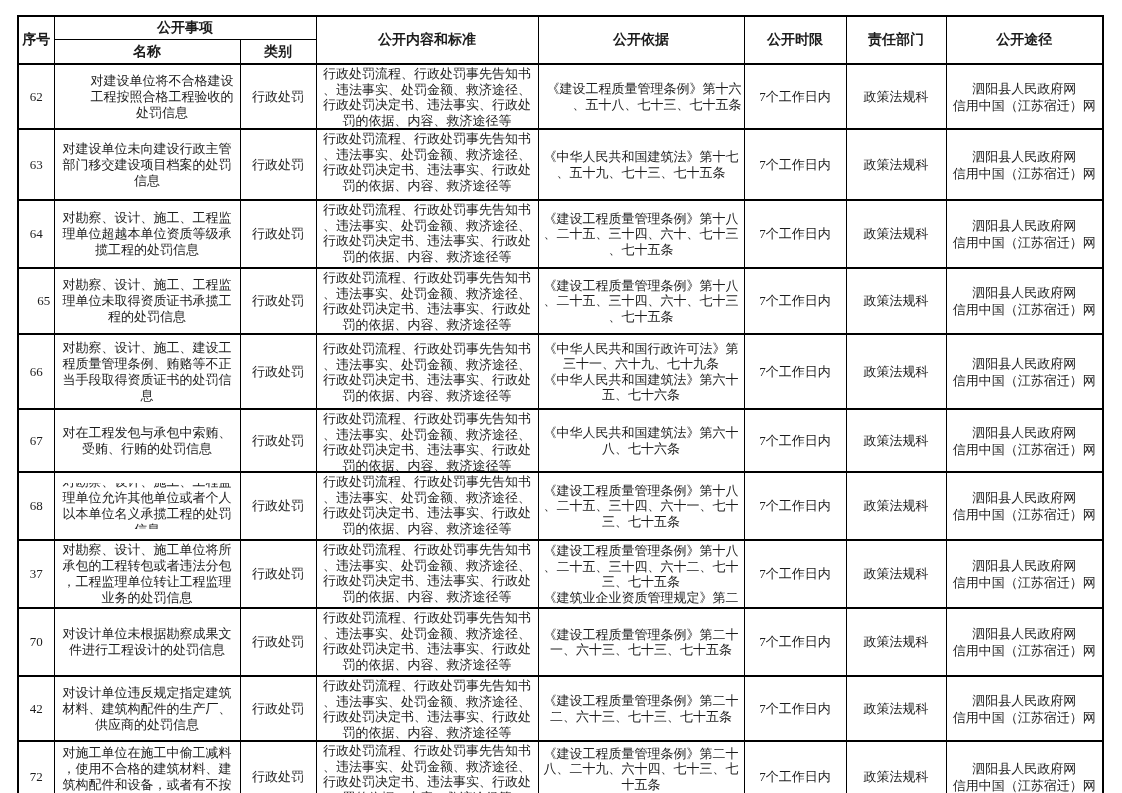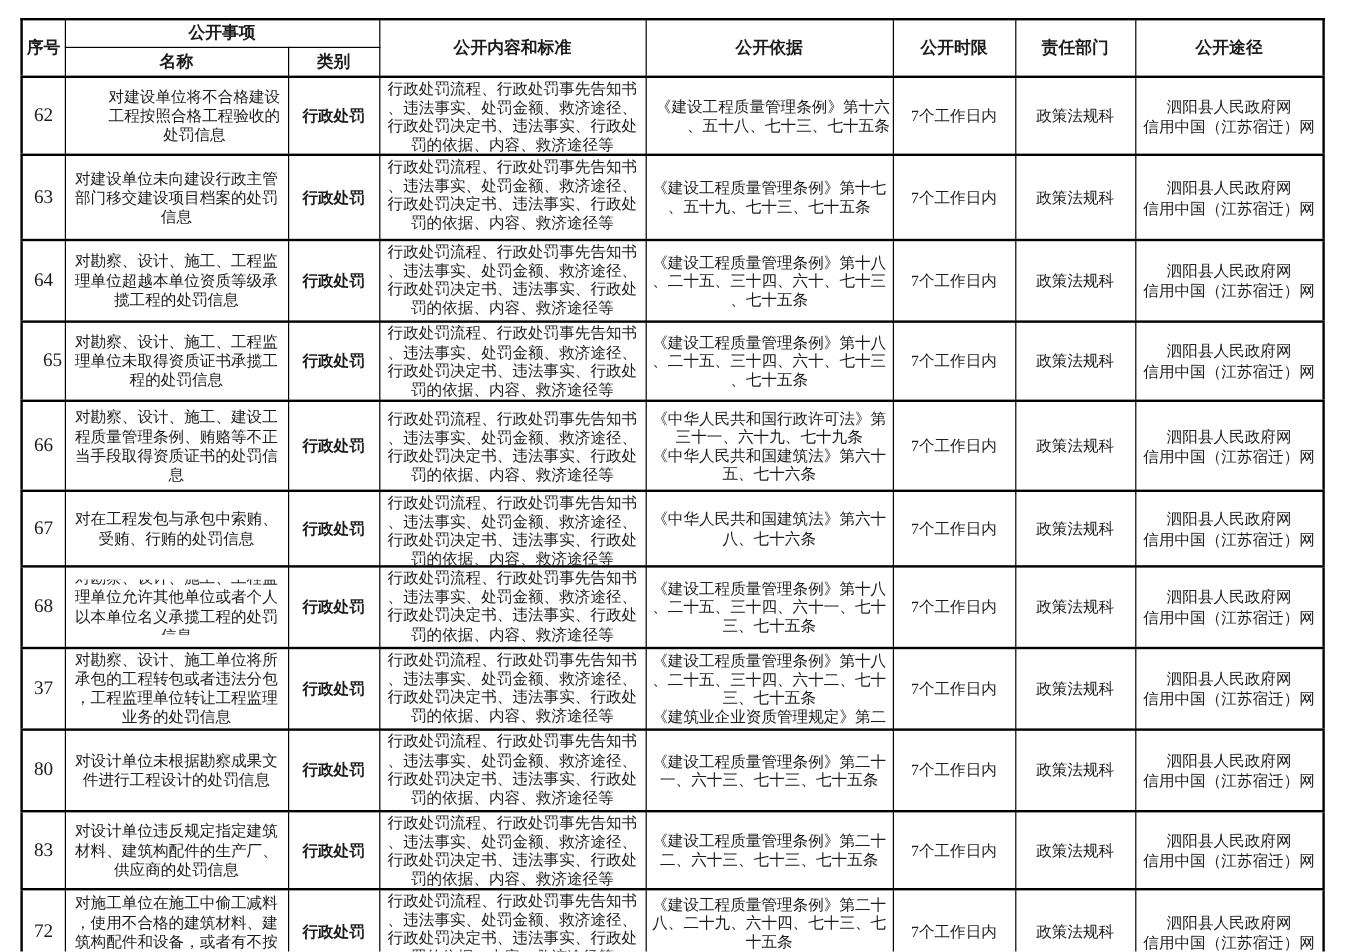--- a/index.html
+++ b/index.html
@@ -33,23 +33,23 @@
   .cell{
     display:flex;flex-direction:column;
     justify-content:center;align-items:center;
     text-align:center;
     overflow:hidden;
     font-size:13px;
     line-height:16px;
     line-break:anywhere;
     word-break:break-all;
   }
-  .cell-serial{font-size:16px;}
+  .cell-serial{font-size:13px;}
   .cell-name{line-height:16px;padding:0 4px;}
-  .cell-category{font-size:13px;font-weight:bold;}
+  .cell-category{font-size:13px;}
   .cell-content{
     justify-content:flex-start;
     line-height:15.5px;
     padding:1px 2px 0 2px;
   }
   .cell-basis{
     line-height:15.5px;
     white-space:pre-line;
     padding:0 2px;
   }
@@ -125,21 +125,21 @@
           <td>
             <div class="cell cell-name" style="height: 68px;">对建设单位未向建设行政主管部门移交建设项目档案的处罚信息</div>
           </td>
           <td>
             <div class="cell cell-category" style="height: 68px;">行政处罚</div>
           </td>
           <td>
             <div class="cell cell-content" style="height: 68px;">行政处罚流程、行政处罚事先告知书、违法事实、处罚金额、救济途径、行政处罚决定书、违法事实、行政处罚的依据、内容、救济途径等</div>
           </td>
           <td>
-            <div class="cell cell-basis" style="height: 68px;">《建设工程质量管理条例》第十七、五十九、七十三、七十五条</div>
+            <div class="cell cell-basis" style="height: 68px;">《中华人民共和国建筑法》第十七、五十九、七十三、七十五条</div>
           </td>
           <td>
             <div class="cell cell-time" style="height: 68px;">7个工作日内</div>
           </td>
           <td>
             <div class="cell cell-dept" style="height: 68px;">政策法规科</div>
           </td>
           <td>
             <div class="cell cell-channel" style="height: 68px;">泗阳县人民政府网
 信用中国（江苏宿迁）网</div>
@@ -304,21 +304,21 @@
           <td>
             <div class="cell cell-dept" style="height: 65px;">政策法规科</div>
           </td>
           <td>
             <div class="cell cell-channel" style="height: 65px;">泗阳县人民政府网
 信用中国（江苏宿迁）网</div>
           </td>
         </tr>
         <tr>
           <td>
-            <div class="cell cell-serial" style="height: 65px;">80</div>
+            <div class="cell cell-serial" style="height: 65px;">70</div>
           </td>
           <td>
             <div class="cell cell-name" style="height: 65px;">对设计单位未根据勘察成果文件进行工程设计的处罚信息</div>
           </td>
           <td>
             <div class="cell cell-category" style="height: 65px;">行政处罚</div>
           </td>
           <td>
             <div class="cell cell-content" style="height: 65px;">行政处罚流程、行政处罚事先告知书、违法事实、处罚金额、救济途径、行政处罚决定书、违法事实、行政处罚的依据、内容、救济途径等</div>
           </td>
@@ -331,21 +331,21 @@
           <td>
             <div class="cell cell-dept" style="height: 65px;">政策法规科</div>
           </td>
           <td>
             <div class="cell cell-channel" style="height: 65px;">泗阳县人民政府网
 信用中国（江苏宿迁）网</div>
           </td>
         </tr>
         <tr>
           <td>
-            <div class="cell cell-serial" style="height: 62px;">83</div>
+            <div class="cell cell-serial" style="height: 62px;">42</div>
           </td>
           <td>
             <div class="cell cell-name" style="height: 62px;">对设计单位违反规定指定建筑材料、建筑构配件的生产厂、供应商的处罚信息</div>
           </td>
           <td>
             <div class="cell cell-category" style="height: 62px;">行政处罚</div>
           </td>
           <td>
             <div class="cell cell-content" style="height: 62px;">行政处罚流程、行政处罚事先告知书、违法事实、处罚金额、救济途径、行政处罚决定书、违法事实、行政处罚的依据、内容、救济途径等</div>
           </td>

